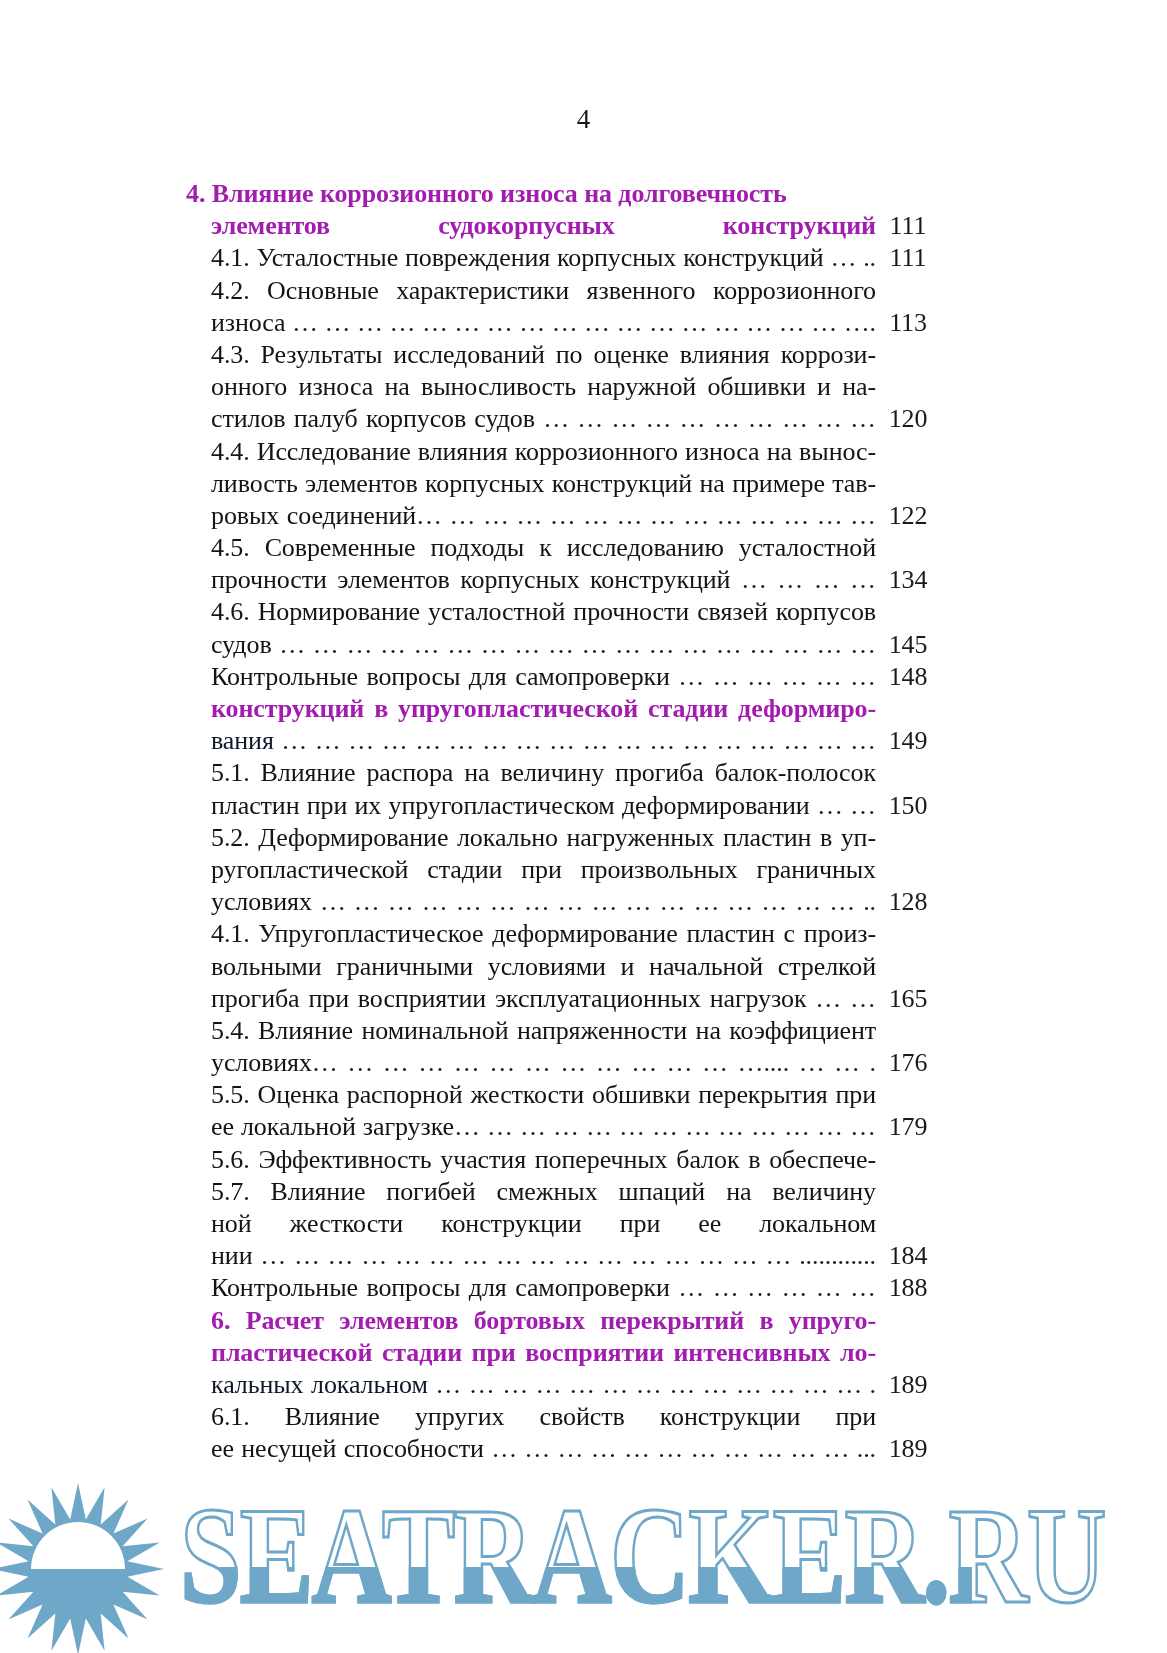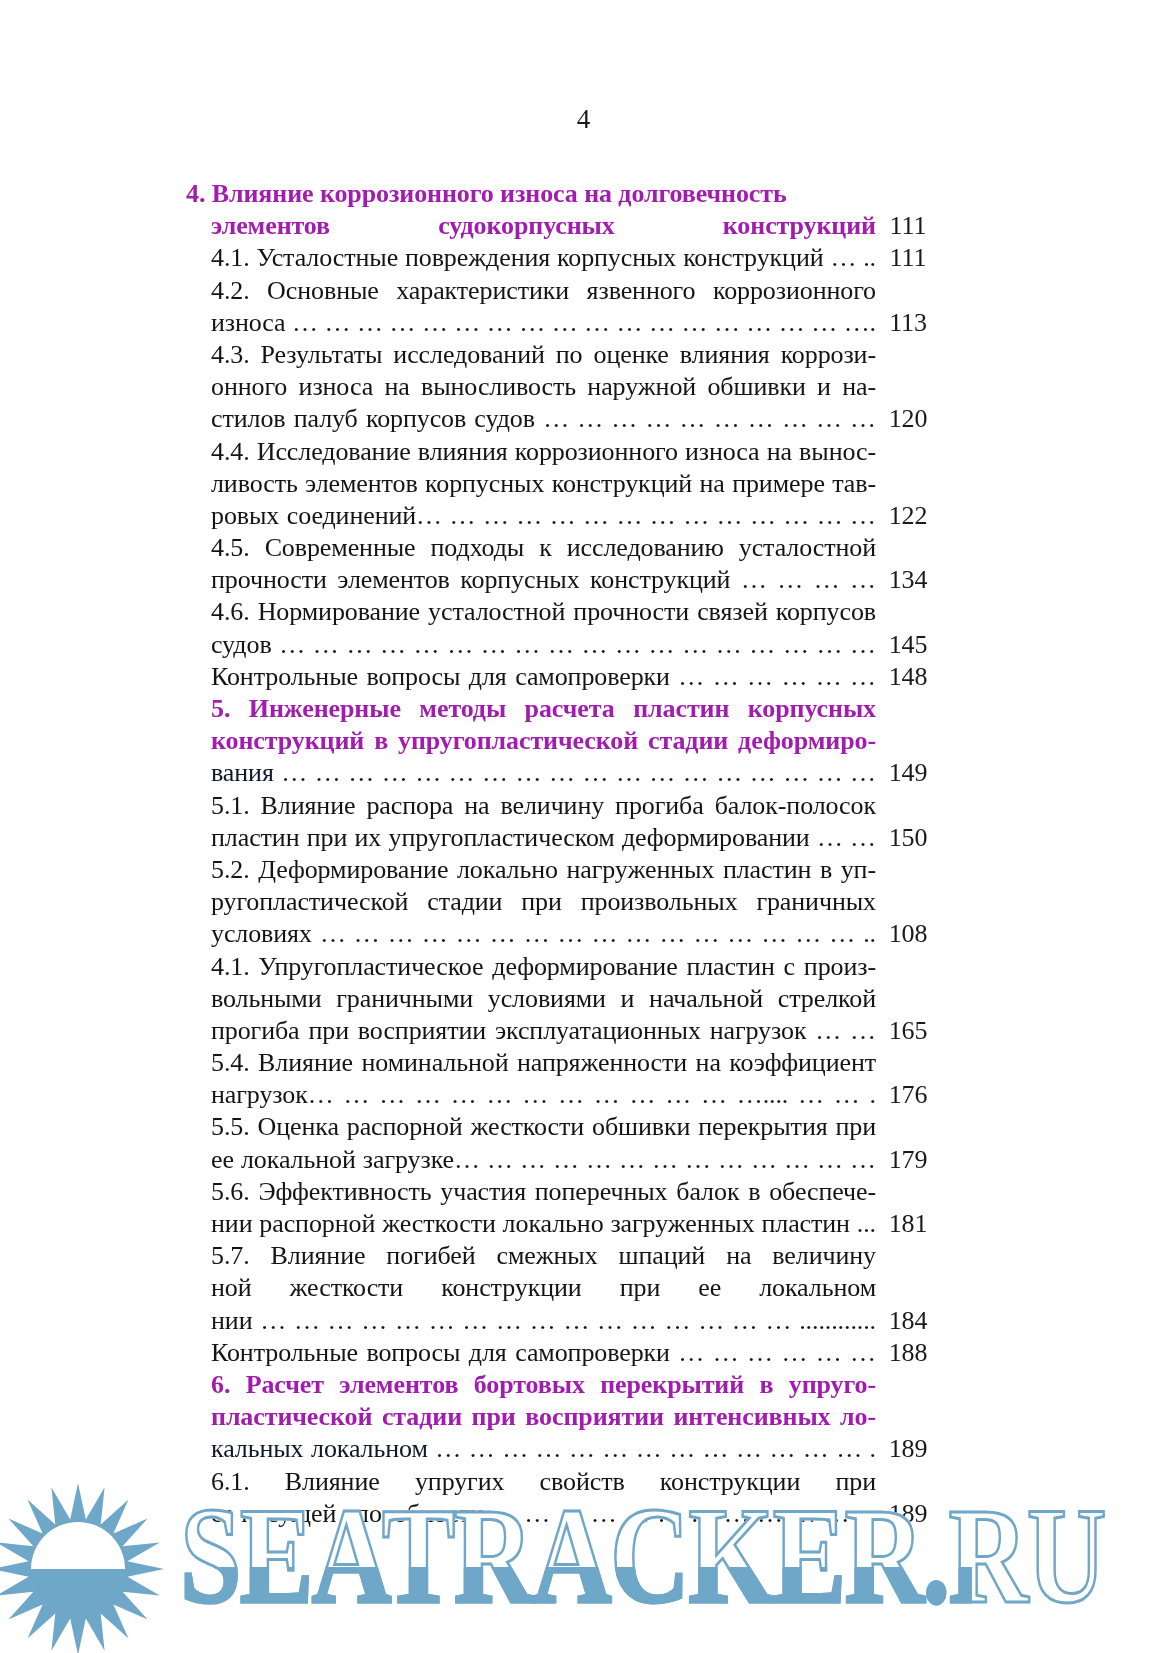--- a/index.html
+++ b/index.html
@@ -91,24 +91,20 @@
     </div>
     <div class="line">
       <span class="t j">судов … … … … … … … … … … … … … … … … … …</span>
       <span class="p">145</span>
     </div>
     <div class="line">
       <span class="t j">Контрольные вопросы для самопроверки … … … … … … …</span>
       <span class="p">148</span>
     </div>
     <div class="line b">
-      <span class="t j">5. Инженерные методы расчета пластин корпусных</span>
-      <span class="p"></span>
-    </div>
-    <div class="line b">
       <span class="t j">конструкций в упругопластической стадии деформиро-</span>
       <span class="p"></span>
     </div>
     <div class="line">
       <span class="t j"><b>вания</b> … … … … … … … … … … … … … … … … … …</span>
       <span class="p">149</span>
     </div>
     <div class="line">
       <span class="t j">5.1. Влияние распора на величину прогиба балок-полосок</span>
       <span class="p"></span>
@@ -120,57 +116,53 @@
     <div class="line">
       <span class="t j">5.2. Деформирование локально нагруженных пластин в уп-</span>
       <span class="p"></span>
     </div>
     <div class="line">
       <span class="t j">ругопластической стадии при произвольных граничных</span>
       <span class="p"></span>
     </div>
     <div class="line">
       <span class="t j">условиях … … … … … … … … … … … … … … … … ..</span>
-      <span class="p">108</span>
+      <span class="p">128</span>
     </div>
     <div class="line">
       <span class="t j">4.1. Упругопластическое деформирование пластин с произ-</span>
       <span class="p"></span>
     </div>
     <div class="line">
       <span class="t j">вольными граничными условиями и начальной стрелкой</span>
       <span class="p"></span>
     </div>
     <div class="line">
       <span class="t j">прогиба при восприятии эксплуатационных нагрузок … … ..</span>
       <span class="p">165</span>
     </div>
     <div class="line">
       <span class="t j">5.4. Влияние номинальной напряженности на коэффициент</span>
       <span class="p"></span>
     </div>
     <div class="line">
-      <span class="t j">нагрузок… … … … … … … … … … … … ….... … … .</span>
+      <span class="t j">условиях… … … … … … … … … … … … ….... … … .</span>
       <span class="p">176</span>
     </div>
     <div class="line">
       <span class="t j">5.5. Оценка распорной жесткости обшивки перекрытия при</span>
       <span class="p"></span>
     </div>
     <div class="line">
       <span class="t j">ее локальной загрузке… … … … … … … … … … … … …</span>
       <span class="p">179</span>
     </div>
     <div class="line">
       <span class="t j">5.6. Эффективность участия поперечных балок в обеспече-</span>
       <span class="p"></span>
-    </div>
-    <div class="line">
-      <span class="t j">нии распорной жесткости локально загруженных пластин ...</span>
-      <span class="p">181</span>
     </div>
     <div class="line">
       <span class="t j">5.7. Влияние погибей смежных шпаций на величину распор-</span>
       <span class="p"></span>
     </div>
     <div class="line">
       <span class="t j">ной жесткости конструкции при ее локальном деформирова-</span>
       <span class="p"></span>
     </div>
     <div class="line">

